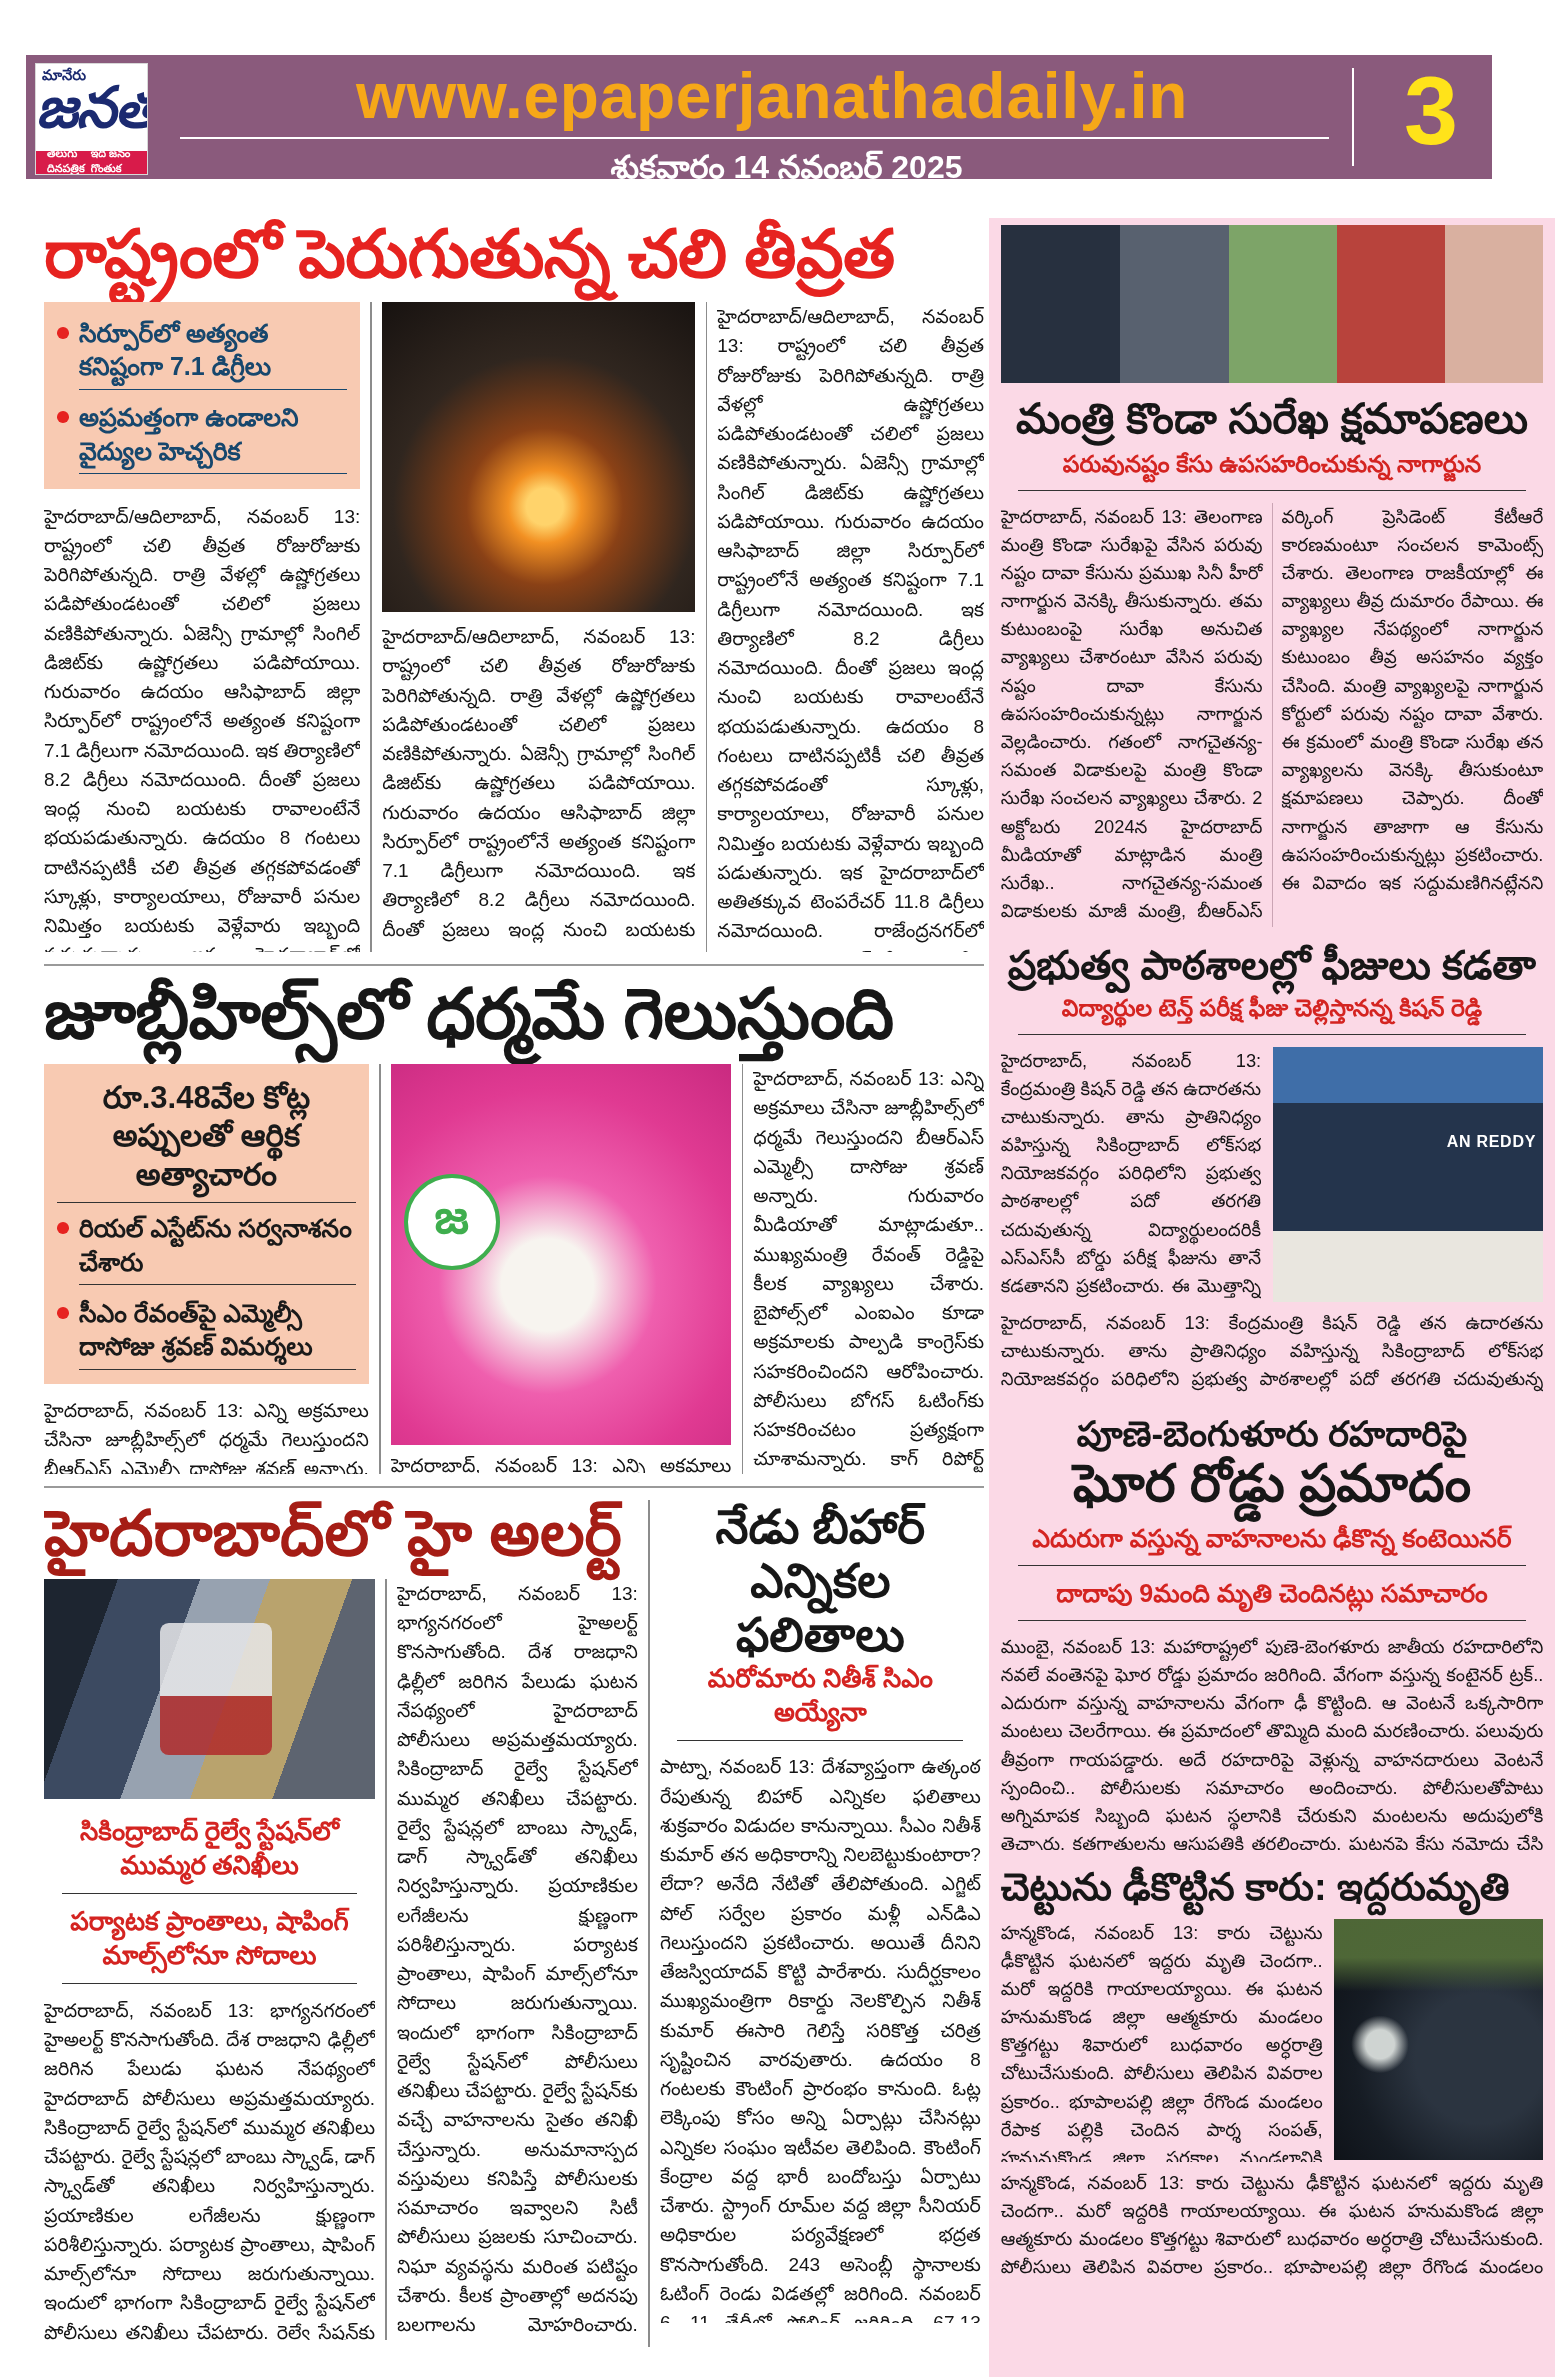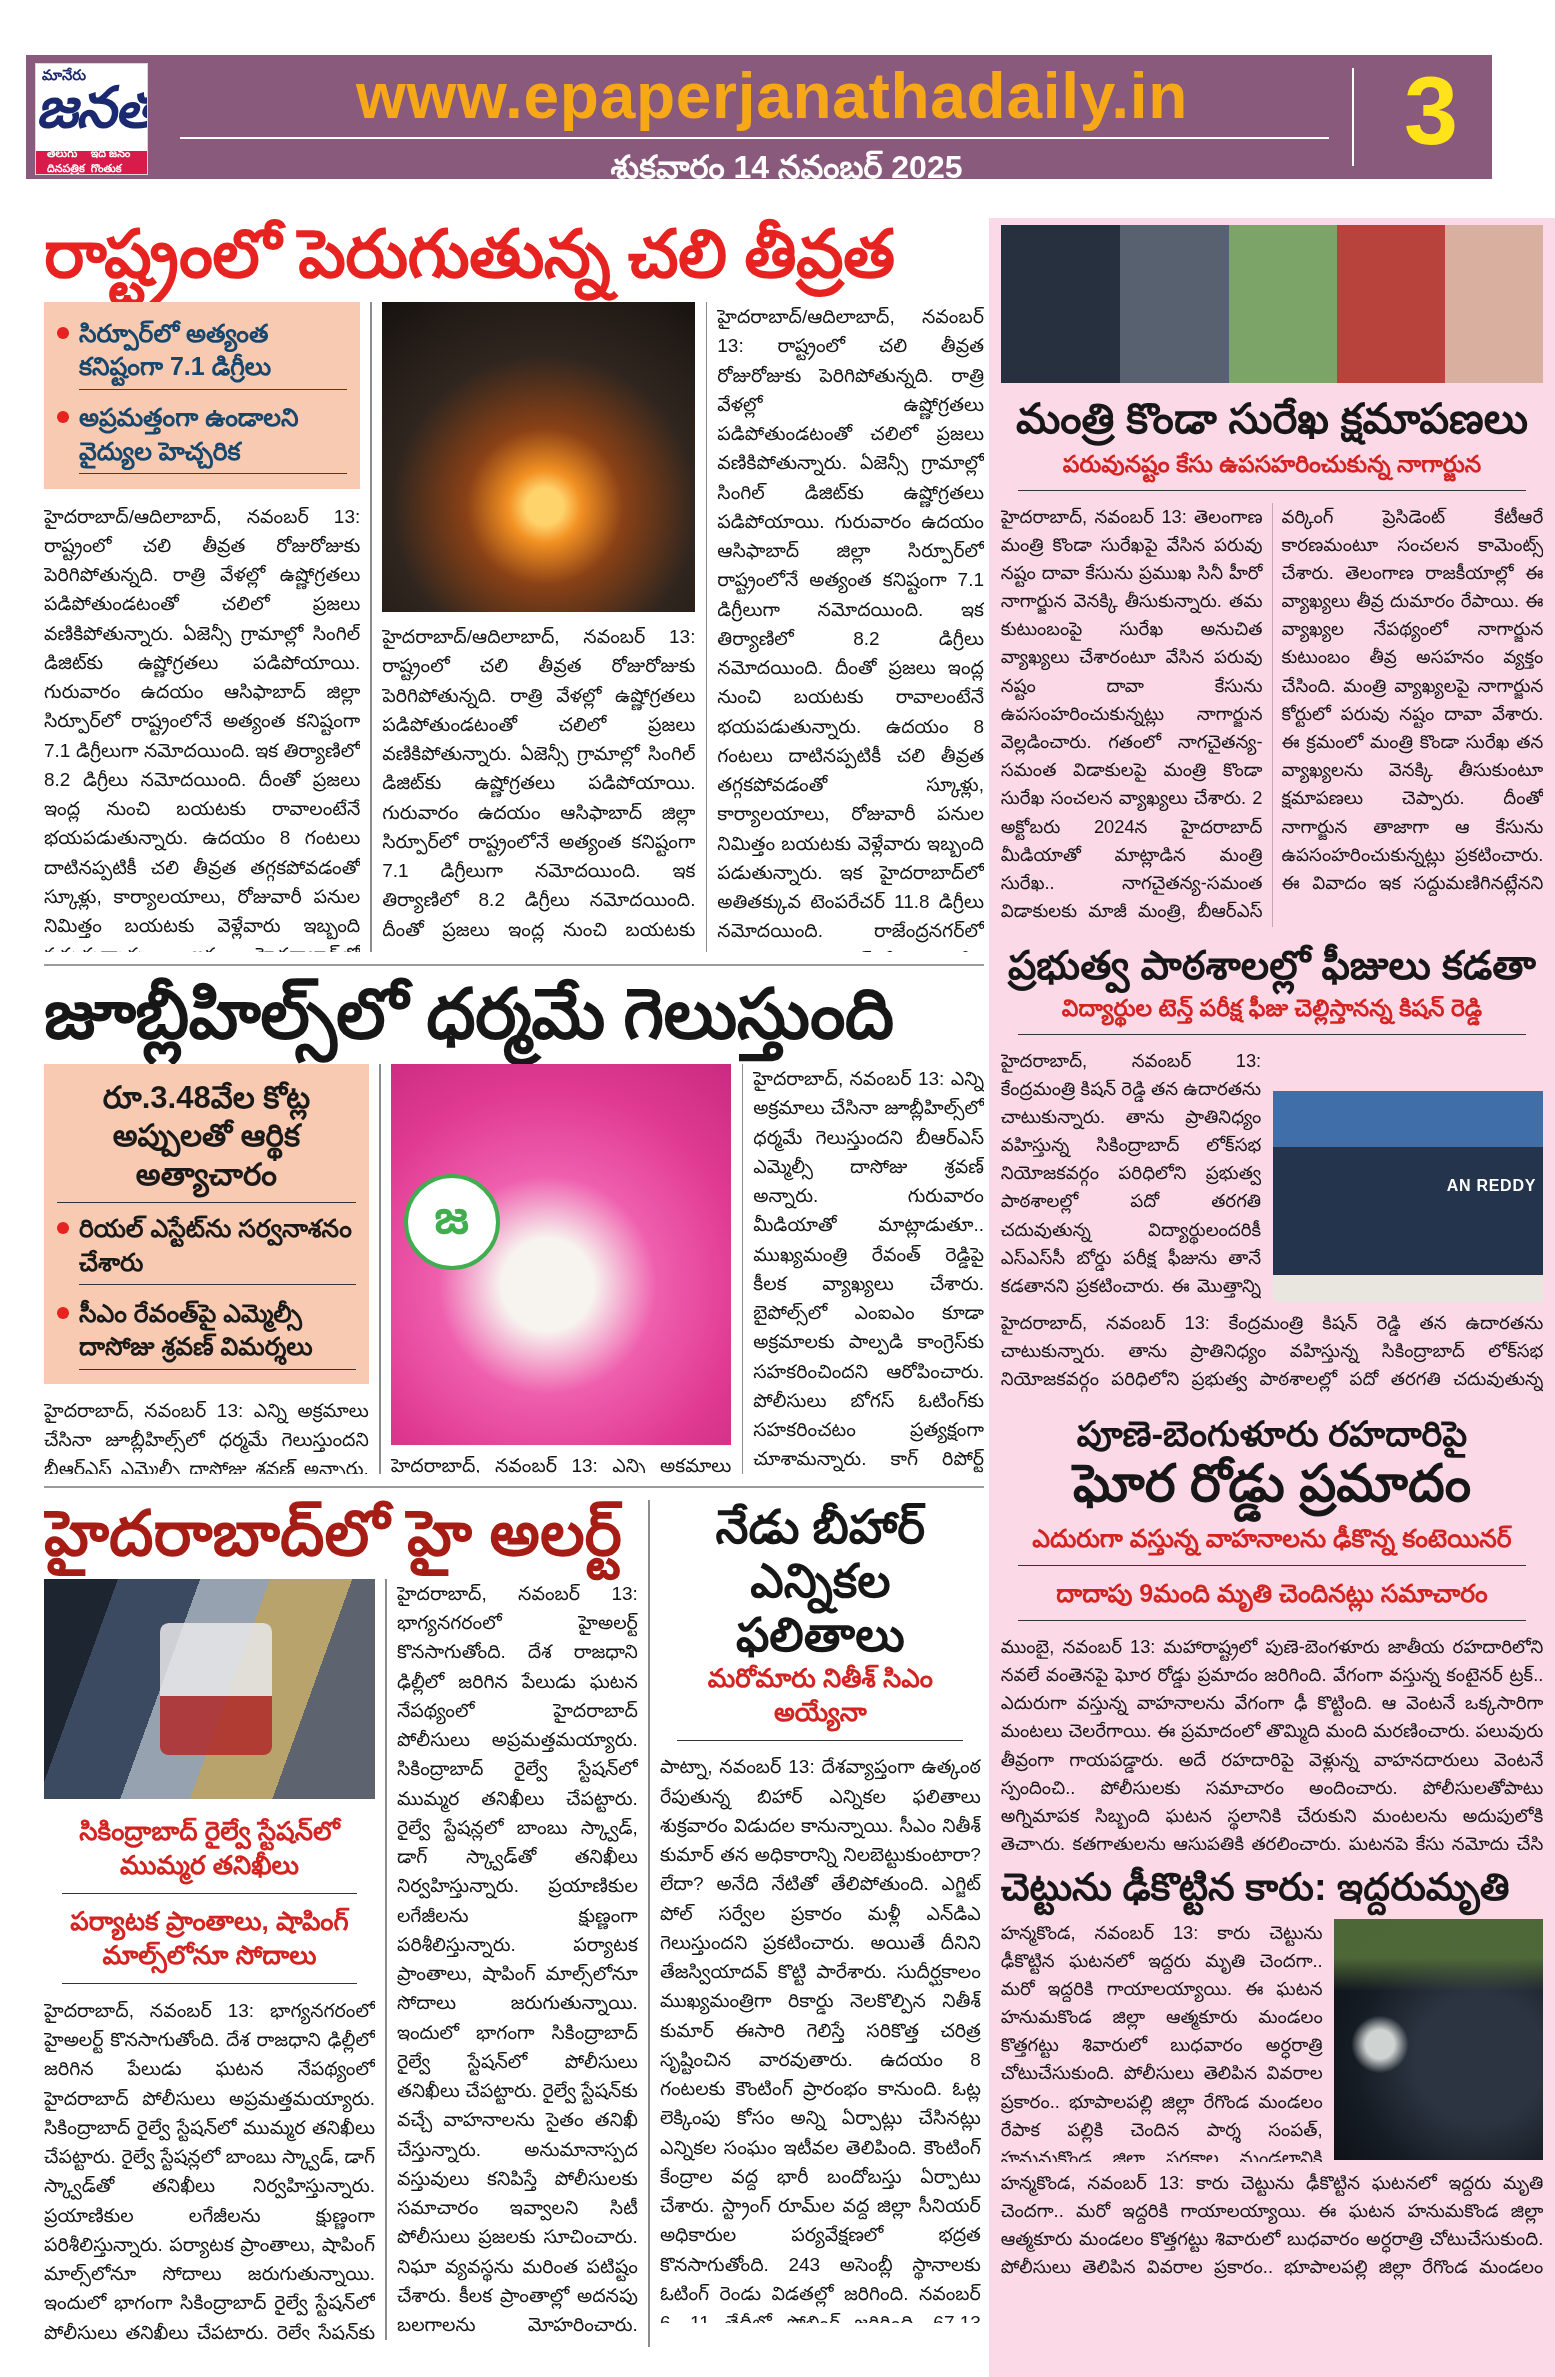--- a/index.html
+++ b/index.html
@@ -63,21 +63,21 @@
   .logo-circle{position:absolute;left:13px;top:110px;width:88px;height:88px;border-radius:50%;
       background:#ffffff;border:4.4px solid #3fae4e;color:#3fae4e;font-size:47px;font-weight:bold;
       display:flex;align-items:center;justify-content:center;}
   .photo-police{height:220px;background:
       linear-gradient(110deg,#1d2530 0 18%, #3c4a61 18% 38%, #97a2b0 38% 55%, #b9a36d 55% 75%, #5d6470 75% 100%);}
   .photo-trunk{position:absolute;left:35%;top:20%;width:34%;height:60%;border-radius:8.8px;
       background:linear-gradient(180deg,#e8e8ea 0 55%, #b02a2a 55% 100%);opacity:.85;}
   .photo-surekha{height:158px;background:
       linear-gradient(90deg,#27303f 0 22%, #58616f 22% 42%, #7da468 42% 62%, #b8433c 62% 82%, #d9b0a0 82% 100%);}
   .photo-kishan{height:255px;background:
-      linear-gradient(180deg,#3f6ea8 0 22%, #24344c 22% 72%, #e9e6df 72% 100%); margin-top: 44px;}
+      linear-gradient(180deg,#3f6ea8 0 22%, #24344c 22% 72%, #e9e6df 72% 100%);}
   .kishan-overlay{position:absolute;right:7.3px;top:34%;color:#fff;font-size:16px;font-weight:bold;
       letter-spacing:0.7px;}
   .photo-crash{height:241px;background:
       linear-gradient(180deg,rgba(85,112,58,.9) 0 16%, rgba(85,112,58,0) 30%),
       radial-gradient(circle at 22% 52%, #cfd4d2 0 7%, rgba(207,212,210,0) 14%),
       radial-gradient(circle at 70% 58%, #2b3440 0 32%, #161c24 62%, #0b0e13 100%);}
 
   
   .col{overflow:hidden;}
   .fill{overflow:hidden;}
@@ -176,21 +176,21 @@
     <div class="hr"></div>
 
     <div class="row" style="height:847px;">
       <div class="col" style="width:594px;">
         <div class="headline-darkred">హైదరాబాద్‌లో హై అలర్ట్</div>
         <div class="row" style="margin-top:13px;height:761px;">
           <div class="col" style="width:331px;">
             <div class="photo photo-police">
               <div class="photo-trunk"></div>
             </div>
-            <div class="subhead-red rule-under" style="margin-top:16px;">సికింద్రాబాద్ రైల్వే స్టేషన్‌లో ముమ్మర తనిఖీలు</div>
+            <div class="subhead-red rule-under" style="margin-top:16px;font-family:Liberation Serif, serif;">సికింద్రాబాద్ రైల్వే స్టేషన్‌లో ముమ్మర తనిఖీలు</div>
             <div class="subhead-red rule-under">పర్యాటక ప్రాంతాలు, షాపింగ్ మాల్స్‌లోనూ సోదాలు</div>
             <div class="bodytext fill" style="height:351px;">హైదరాబాద్, నవంబర్ 13: భాగ్యనగరంలో హైఅలర్ట్ కొనసాగుతోంది. దేశ రాజధాని ఢిల్లీలో జరిగిన పేలుడు ఘటన నేపథ్యంలో హైదరాబాద్ పోలీసులు అప్రమత్తమయ్యారు. సికింద్రాబాద్ రైల్వే స్టేషన్‌లో ముమ్మర తనిఖీలు చేపట్టారు. రైల్వే స్టేషన్లలో బాంబు స్క్వాడ్, డాగ్ స్క్వాడ్‌తో తనిఖీలు నిర్వహిస్తున్నారు. ప్రయాణికుల లగేజీలను క్షుణ్ణంగా పరిశీలిస్తున్నారు. పర్యాటక ప్రాంతాలు, షాపింగ్ మాల్స్‌లోనూ సోదాలు జరుగుతున్నాయి. ఇందులో భాగంగా సికింద్రాబాద్ రైల్వే స్టేషన్‌లో పోలీసులు తనిఖీలు చేపట్టారు. రైల్వే స్టేషన్‌కు వచ్చే వాహనాలను సైతం తనిఖీ చేస్తున్నారు. అనుమానాస్పద వస్తువులు కనిపిస్తే పోలీసులకు సమాచారం ఇవ్వాలని సిటీ పోలీసులు ప్రజలకు సూచించారు. నిఘా వ్యవస్థను మరింత పటిష్టం చేశారు. కీలక ప్రాంతాల్లో అదనపు బలగాలను మోహరించారు.</div>
           </div>
           <div class="vr"></div>
           <div class="col" style="width:241px;">
             <div class="bodytext fill" style="height:761px;">హైదరాబాద్, నవంబర్ 13: భాగ్యనగరంలో హైఅలర్ట్ కొనసాగుతోంది. దేశ రాజధాని ఢిల్లీలో జరిగిన పేలుడు ఘటన నేపథ్యంలో హైదరాబాద్ పోలీసులు అప్రమత్తమయ్యారు. సికింద్రాబాద్ రైల్వే స్టేషన్‌లో ముమ్మర తనిఖీలు చేపట్టారు. రైల్వే స్టేషన్లలో బాంబు స్క్వాడ్, డాగ్ స్క్వాడ్‌తో తనిఖీలు నిర్వహిస్తున్నారు. ప్రయాణికుల లగేజీలను క్షుణ్ణంగా పరిశీలిస్తున్నారు. పర్యాటక ప్రాంతాలు, షాపింగ్ మాల్స్‌లోనూ సోదాలు జరుగుతున్నాయి. ఇందులో భాగంగా సికింద్రాబాద్ రైల్వే స్టేషన్‌లో పోలీసులు తనిఖీలు చేపట్టారు. రైల్వే స్టేషన్‌కు వచ్చే వాహనాలను సైతం తనిఖీ చేస్తున్నారు. అనుమానాస్పద వస్తువులు కనిపిస్తే పోలీసులకు సమాచారం ఇవ్వాలని సిటీ పోలీసులు ప్రజలకు సూచించారు. నిఘా వ్యవస్థను మరింత పటిష్టం చేశారు. కీలక ప్రాంతాల్లో అదనపు బలగాలను మోహరించారు. హైదరాబాద్, నవంబర్ 13: భాగ్యనగరంలో హైఅలర్ట్ కొనసాగుతోంది. దేశ రాజధాని ఢిల్లీలో జరిగిన పేలుడు ఘటన నేపథ్యంలో హైదరాబాద్ పోలీసులు అప్రమత్తమయ్యారు. సికింద్రాబాద్ రైల్వే స్టేషన్‌లో ముమ్మర తనిఖీలు చేపట్టారు. రైల్వే స్టేషన్లలో బాంబు స్క్వాడ్, డాగ్ స్క్వాడ్‌తో తనిఖీలు నిర్వహిస్తున్నారు. ప్రయాణికుల లగేజీలను క్షుణ్ణంగా పరిశీలిస్తున్నారు. పర్యాటక ప్రాంతాలు, షాపింగ్ మాల్స్‌లోనూ సోదాలు జరుగుతున్నాయి. ఇందులో భాగంగా సికింద్రాబాద్ రైల్వే స్టేషన్‌లో పోలీసులు తనిఖీలు చేపట్టారు. రైల్వే స్టేషన్‌కు వచ్చే వాహనాలను సైతం తనిఖీ చేస్తున్నారు. అనుమానాస్పద వస్తువులు కనిపిస్తే పోలీసులకు సమాచారం ఇవ్వాలని సిటీ పోలీసులు ప్రజలకు సూచించారు. నిఘా వ్యవస్థను మరింత పటిష్టం చేశారు. కీలక ప్రాంతాల్లో అదనపు బలగాలను మోహరించారు.</div>
           </div>
         </div>
       </div>
       <div class="vr"></div>

